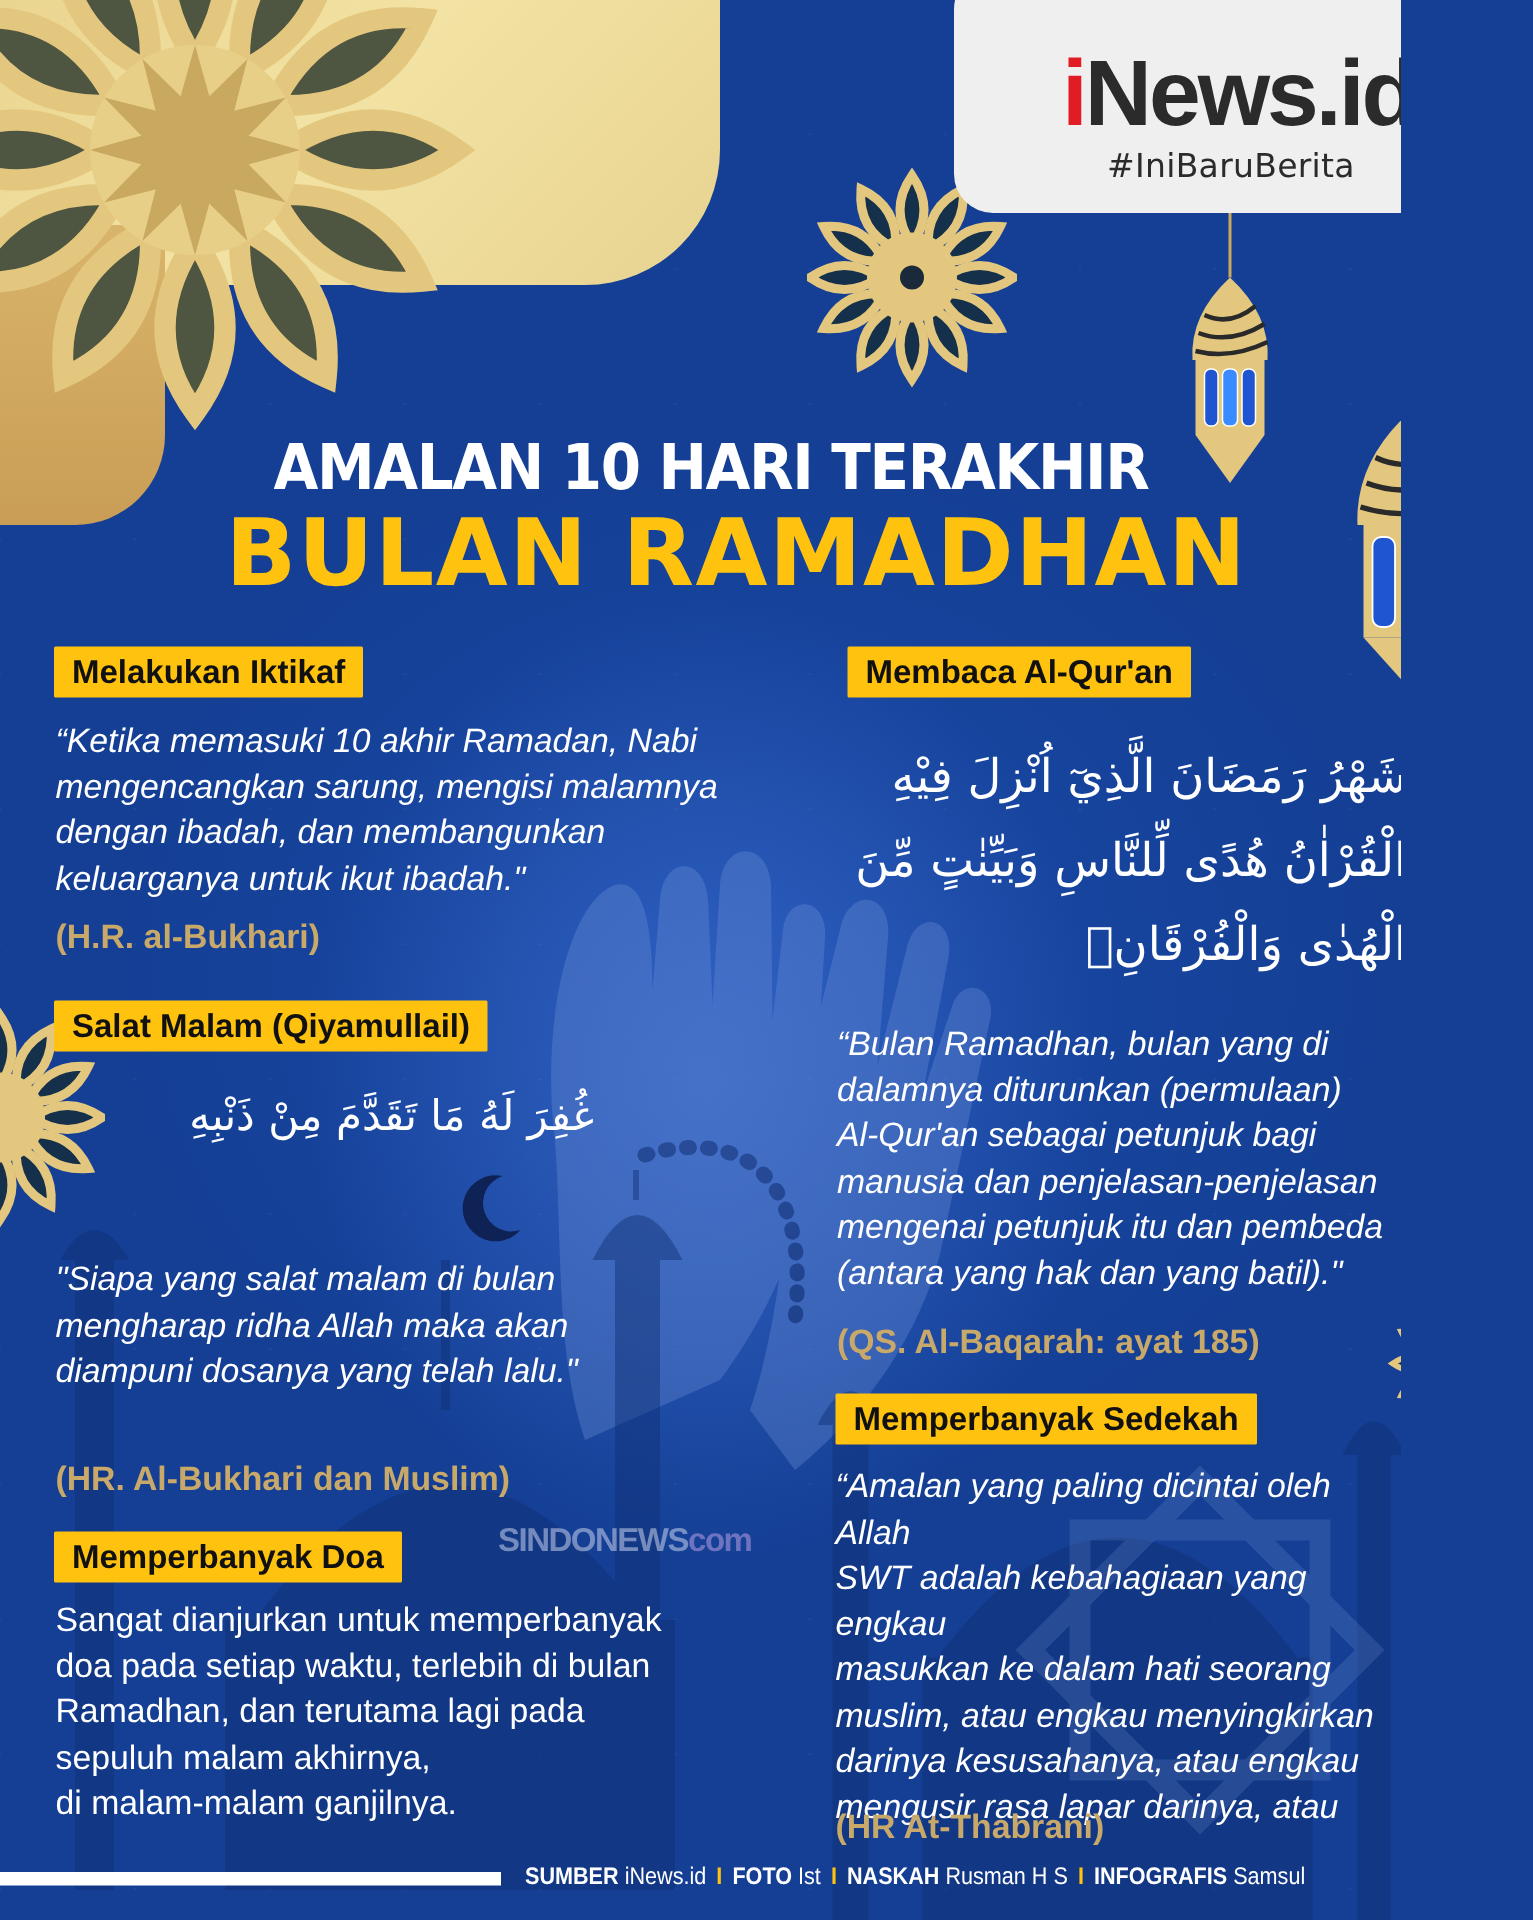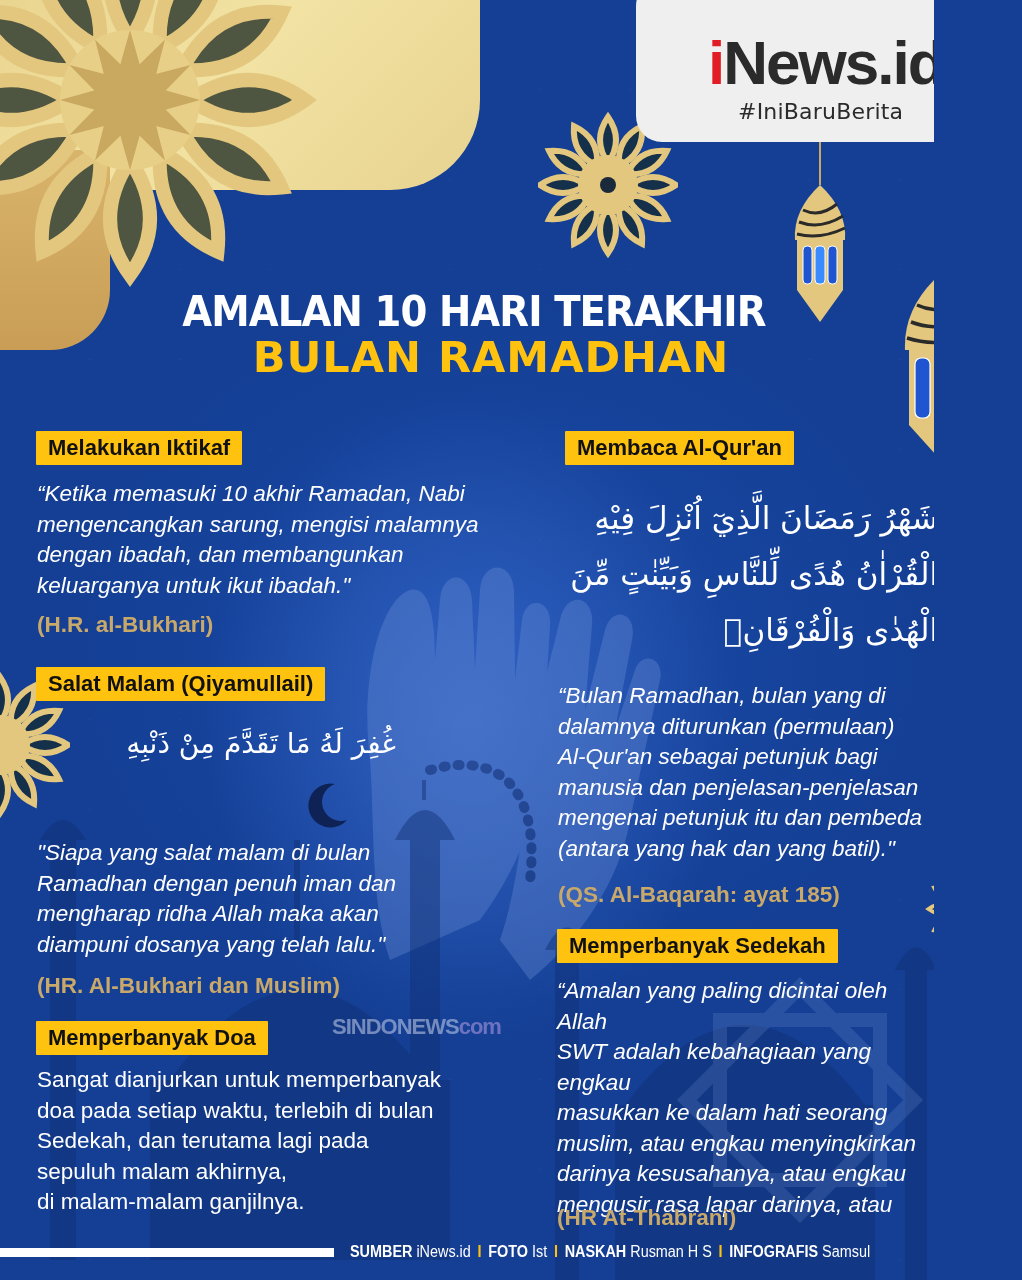--- a/index.html
+++ b/index.html
@@ -56,21 +56,21 @@
   
   .title-1 {
     position: absolute; left: 0; width: 948px; top: 287px; text-align: center;
     font-family: "DejaVu Sans", sans-serif; font-weight: 700;
     font-size: 42px; color: #ffffff; letter-spacing: -1px;
     transform: scaleX(0.92); transform-origin: center;
   }
   .title-2 {
     position: absolute; left: 0; width: 982px; top: 332px; text-align: center;
     font-family: "DejaVu Sans", sans-serif; font-weight: 700;
-    font-size: 43px; color: #ffc20e; letter-spacing: 1px;
+    font-size: 62px; color: #ffc20e; letter-spacing: 1px;
   }
   
   .label {
     position: absolute; height: 34px; background: #ffc20e; border-radius: 1px;
     font-family: "Liberation Sans", sans-serif; font-weight: 700; font-size: 22px;
     color: #111; line-height: 34px; padding: 0 12px;
     white-space: nowrap;
   }
   .quote {
     position: absolute; color: #ffffff; font-style: italic;
@@ -300,33 +300,32 @@
     <div>(antara yang hak dan yang batil)."</div>
   </div>
   <div class="source" style="left:558px; top:870px;">(QS. Al-Baqarah: ayat 185)</div>
 
   <div class="label" style="left:36px; top:667px;">Salat Malam (Qiyamullail)</div>
   <div class="arabic" style="left:60px; width:336px; top:718px; font-size:28px; line-height:52px;">
     <div>غُفِرَ لَهُ مَا تَقَدَّمَ مِنْ ذَنْبِهِ</div>
   </div>
   <div class="quote" style="left:37px; top:838px;">
     <div>"Siapa yang salat malam di bulan</div>
-    <div>Ramadhan dengan penuh iman dan</div>
     <div>mengharap ridha Allah maka akan</div>
     <div>diampuni dosanya yang telah lalu."</div>
   </div>
   <div class="source" style="left:37px; top:961px;">(HR. Al-Bukhari dan Muslim)</div>
 
   <div class="watermark"><span>SINDONEWS</span><span class="com">com</span></div>
 
   <div class="label" style="left:36px; top:1021px;">Memperbanyak Doa</div>
   <div class="plain" style="left:37px; top:1065px;">
     <div>Sangat dianjurkan untuk memperbanyak</div>
     <div>doa pada setiap waktu, terlebih di bulan</div>
-    <div>Sedekah, dan terutama lagi pada</div>
+    <div>Ramadhan, dan terutama lagi pada</div>
     <div>sepuluh malam akhirnya,</div>
     <div>di malam-malam ganjilnya.</div>
   </div>
 
   <div class="label" style="left:557px; top:929px;">Memperbanyak Sedekah</div>
   <div class="quote" style="left:557px; top:976px;">
     <div>“Amalan yang paling dicintai oleh Allah</div>
     <div>SWT adalah kebahagiaan yang engkau</div>
     <div>masukkan ke dalam hati seorang</div>
     <div>muslim, atau engkau menyingkirkan</div>

